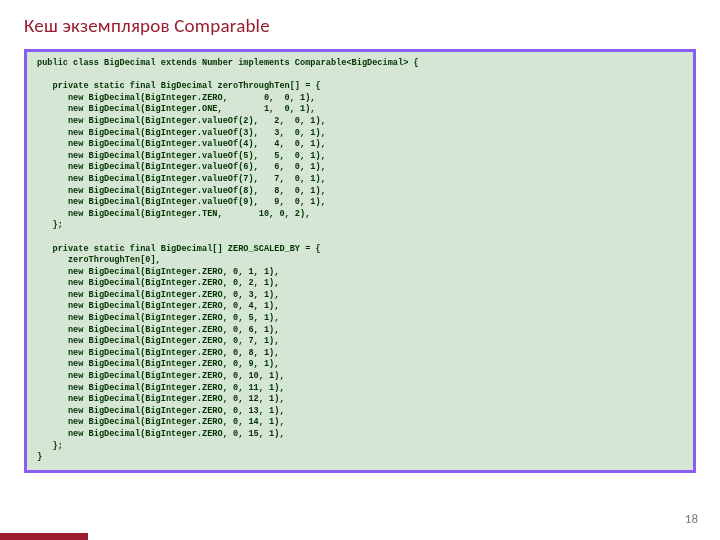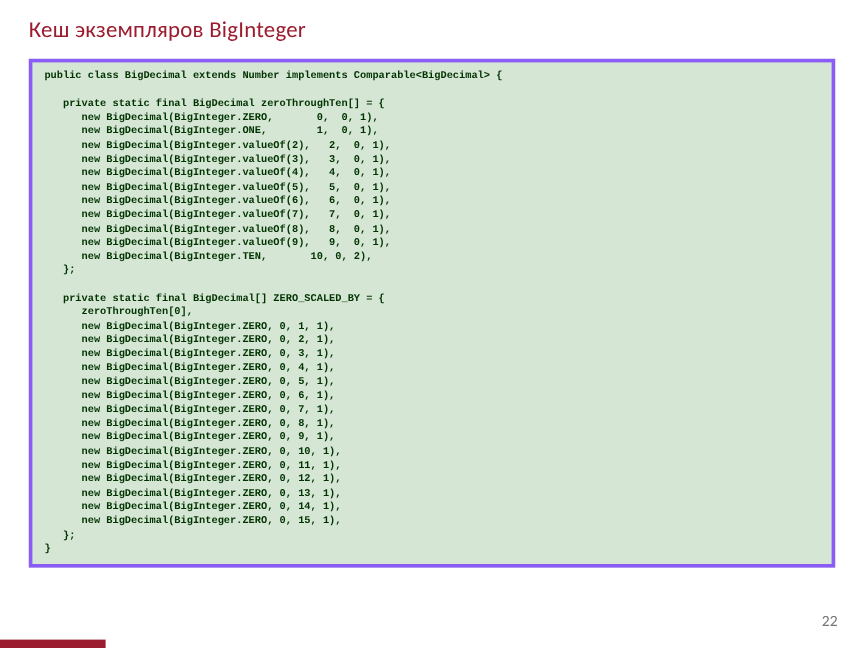--- a/index.html
+++ b/index.html
@@ -43,21 +43,21 @@
     left: 0;
     bottom: 0;
     width: 88px;
     height: 7px;
     background: #9b1c2e;
   }
 </style>
 </head>
 <body>
 
-<div class="title">Кеш экземпляров BigInteger</div>
+<div class="title">Кеш экземпляров Comparable</div>
 
 <div class="code-block">public class BigDecimal extends Number implements Comparable&lt;BigDecimal&gt; {
 
    private static final BigDecimal zeroThroughTen[] = {
       new BigDecimal(BigInteger.ZERO,       0,  0, 1),
       new BigDecimal(BigInteger.ONE,        1,  0, 1),
       new BigDecimal(BigInteger.valueOf(2),   2,  0, 1),
       new BigDecimal(BigInteger.valueOf(3),   3,  0, 1),
       new BigDecimal(BigInteger.valueOf(4),   4,  0, 1),
       new BigDecimal(BigInteger.valueOf(5),   5,  0, 1),
@@ -81,15 +81,15 @@
       new BigDecimal(BigInteger.ZERO, 0, 9, 1),
       new BigDecimal(BigInteger.ZERO, 0, 10, 1),
       new BigDecimal(BigInteger.ZERO, 0, 11, 1),
       new BigDecimal(BigInteger.ZERO, 0, 12, 1),
       new BigDecimal(BigInteger.ZERO, 0, 13, 1),
       new BigDecimal(BigInteger.ZERO, 0, 14, 1),
       new BigDecimal(BigInteger.ZERO, 0, 15, 1),
    };
 }</div>
 
-<div class="page-num">22</div>
+<div class="page-num">18</div>
 
 <div class="red-bar"></div>
 
 </body></html>

